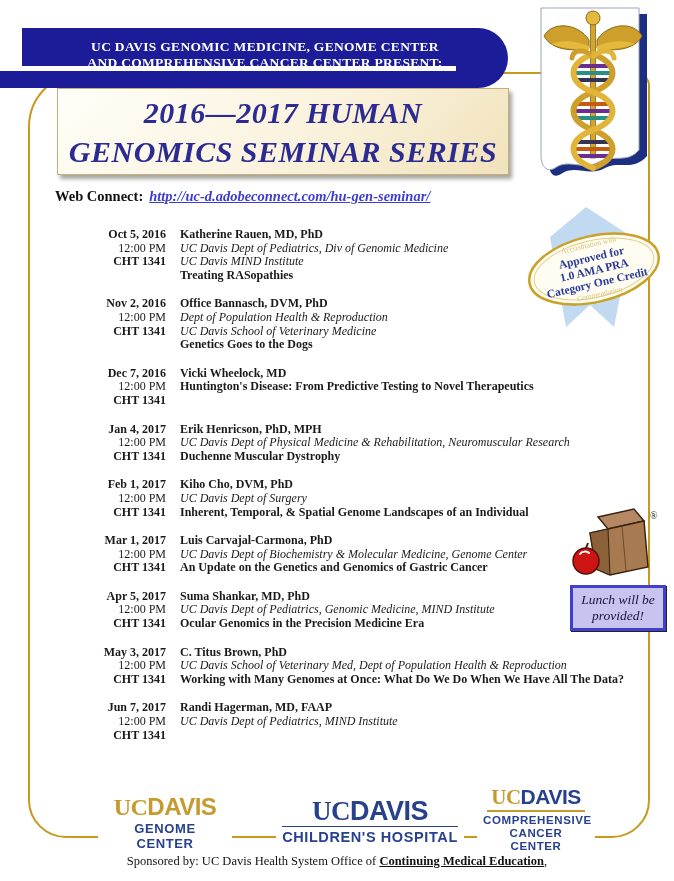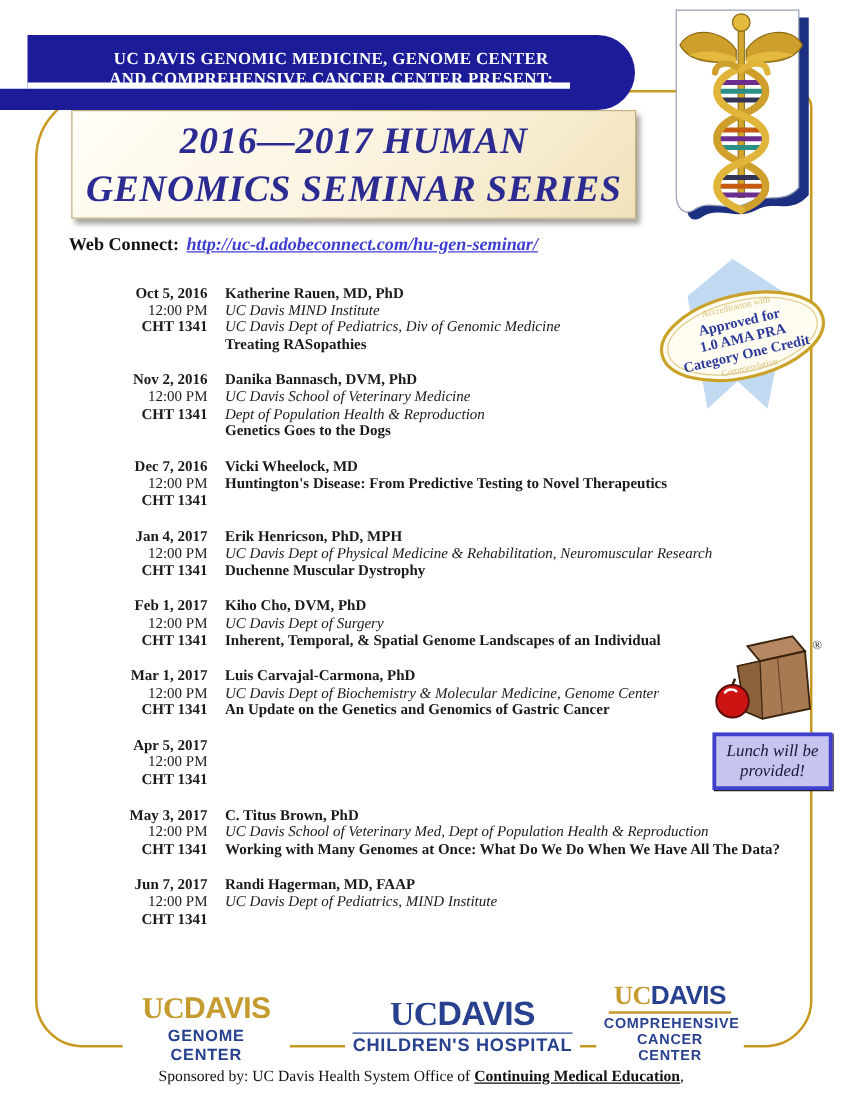--- a/index.html
+++ b/index.html
@@ -153,36 +153,36 @@
 
 <div class="schedule">
   <div class="sem-row">
     <div class="sem-left">
       <div class="sem-date">Oct 5, 2016</div>
       <div class="sem-time">12:00 PM</div>
       <div class="sem-room">CHT 1341</div>
     </div>
     <div class="sem-right">
       <div class="sem-speaker">Katherine Rauen, MD, PhD</div>
-      <div class="sem-affil">UC Davis MIND Institute</div>
-        <div class="sem-affil">UC Davis Dept of Pediatrics, Div of Genomic Medicine</div>
+      <div class="sem-affil">UC Davis Dept of Pediatrics, Div of Genomic Medicine</div>
+        <div class="sem-affil">UC Davis MIND Institute</div>
         <div class="sem-topic">Treating RASopathies</div>
     </div>
   </div>
 
   <div class="sem-row">
     <div class="sem-left">
       <div class="sem-date">Nov 2, 2016</div>
       <div class="sem-time">12:00 PM</div>
       <div class="sem-room">CHT 1341</div>
     </div>
     <div class="sem-right">
-      <div class="sem-speaker">Danika Bannasch, DVM, PhD</div>
-      <div class="sem-affil">UC Davis School of Veterinary Medicine</div>
-        <div class="sem-affil">Dept of Population Health &amp; Reproduction</div>
+      <div class="sem-speaker">Office Bannasch, DVM, PhD</div>
+      <div class="sem-affil">Dept of Population Health &amp; Reproduction</div>
+        <div class="sem-affil">UC Davis School of Veterinary Medicine</div>
         <div class="sem-topic">Genetics Goes to the Dogs</div>
     </div>
   </div>
 
   <div class="sem-row">
     <div class="sem-left">
       <div class="sem-date">Dec 7, 2016</div>
       <div class="sem-time">12:00 PM</div>
       <div class="sem-room">CHT 1341</div>
     </div>
@@ -229,20 +229,25 @@
       <div class="sem-affil">UC Davis Dept of Biochemistry &amp; Molecular Medicine, Genome Center</div>
         <div class="sem-topic">An Update on the Genetics and Genomics of Gastric Cancer</div>
     </div>
   </div>
 
   <div class="sem-row">
     <div class="sem-left">
       <div class="sem-date">Apr 5, 2017</div>
       <div class="sem-time">12:00 PM</div>
       <div class="sem-room">CHT 1341</div>
+    </div>
+    <div class="sem-right">
+      <div class="sem-speaker">Suma Shankar, MD, PhD</div>
+      <div class="sem-affil">UC Davis Dept of Pediatrics, Genomic Medicine, MIND Institute</div>
+        <div class="sem-topic">Ocular Genomics in the Precision Medicine Era</div>
     </div>
   </div>
 
   <div class="sem-row">
     <div class="sem-left">
       <div class="sem-date">May 3, 2017</div>
       <div class="sem-time">12:00 PM</div>
       <div class="sem-room">CHT 1341</div>
     </div>
     <div class="sem-right">

